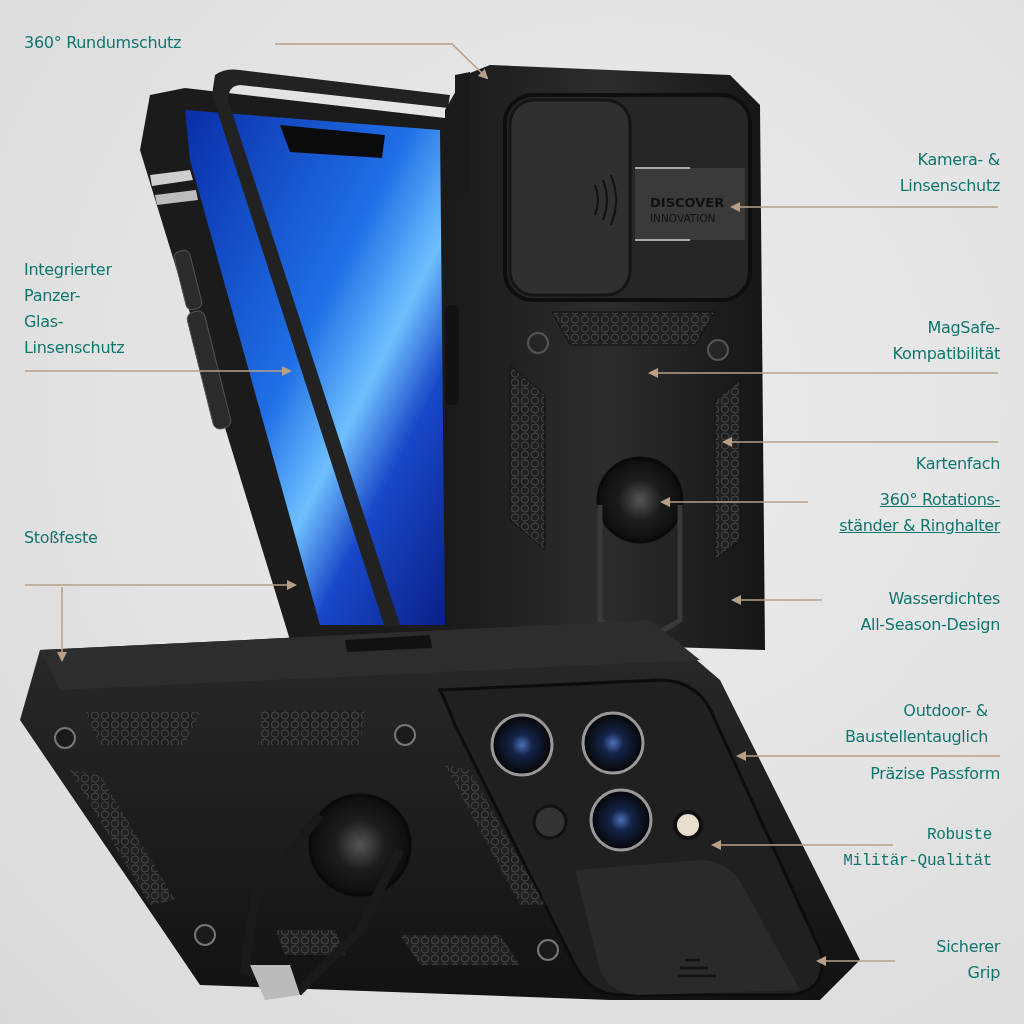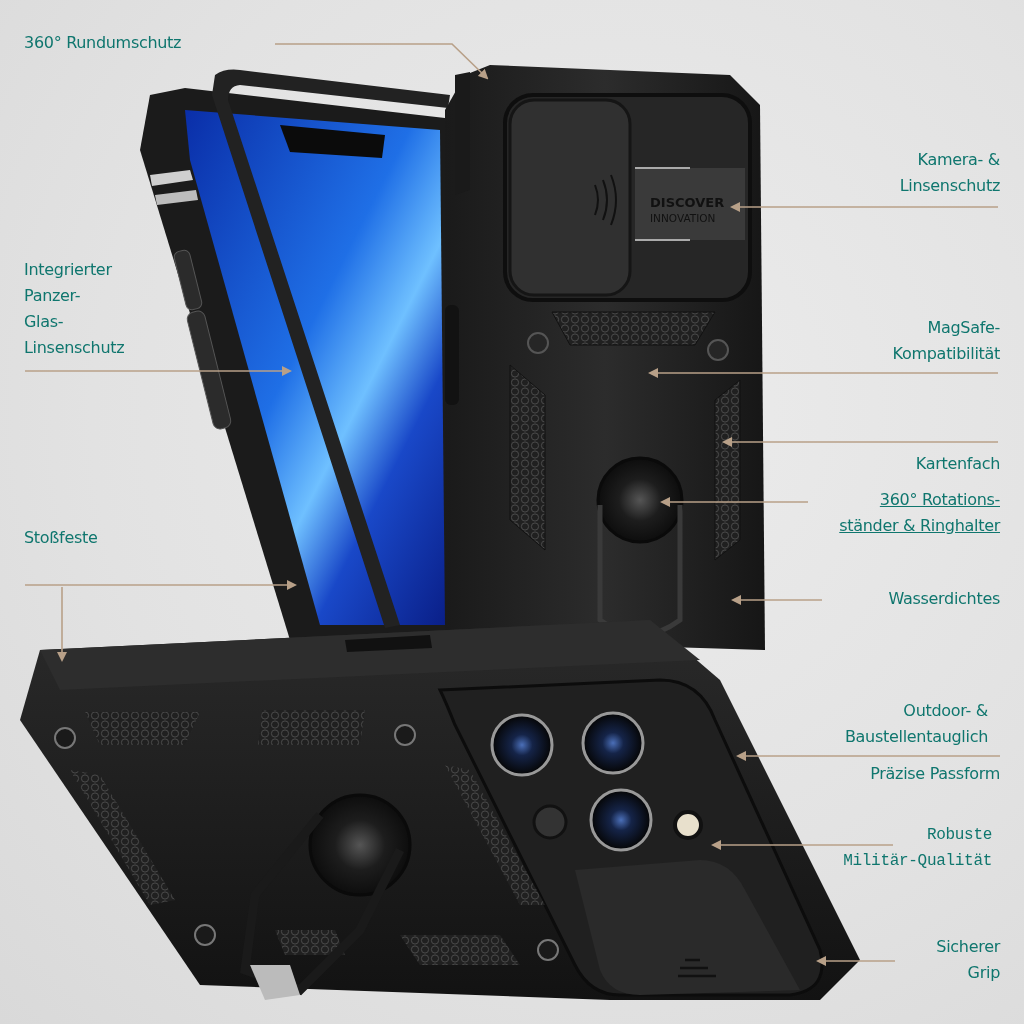--- a/index.html
+++ b/index.html
@@ -155,20 +155,21 @@
 </div>
 <div class="label right" style="right:24px; top:411px;margin-top:40px;">
   <span>Kartenfach</span>
 </div>
 <div class="label right" style="right:24px; top:487px;text-decoration:underline;">
   <span>360° Rotations-</span>
   <span>ständer &amp; Ringhalter</span>
 </div>
 <div class="label right" style="right:24px; top:586px;">
   <span>Wasserdichtes</span>
+  <span>All-Season-Design</span>
 </div>
 <div class="label right" style="right:36px; top:698px;">
   <span>Outdoor- &amp;</span>
   <span>Baustellentauglich</span>
 </div>
 <div class="label right" style="right:24px; top:761px;">
   <span>Präzise Passform</span>
 </div>
 <div class="label right" style="right:32px; top:822px;font-family:Liberation Mono, monospace;">
   <span>Robuste</span>

